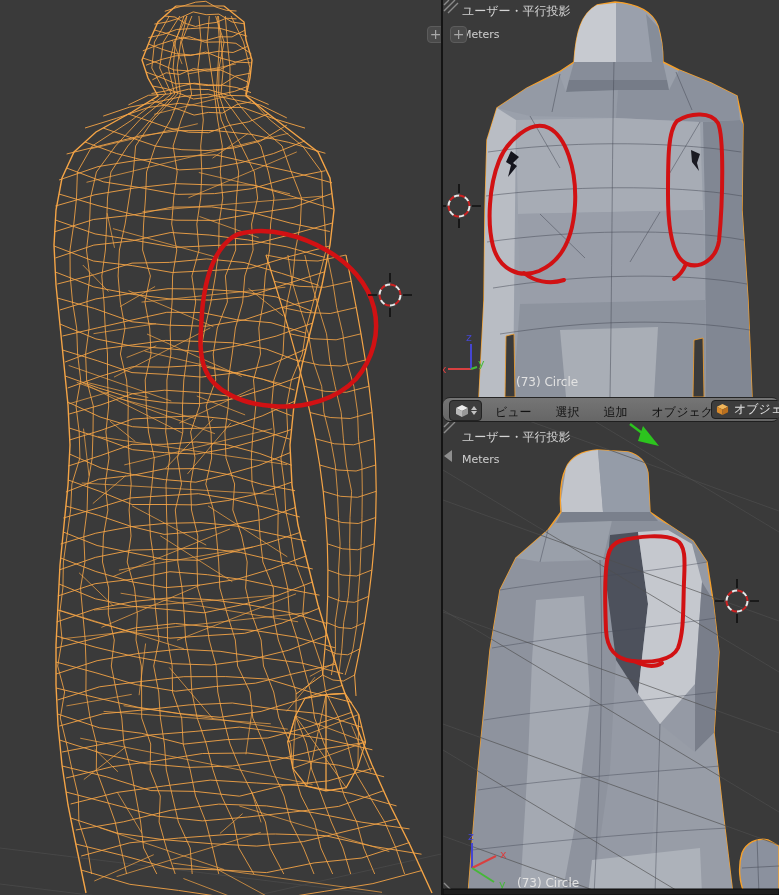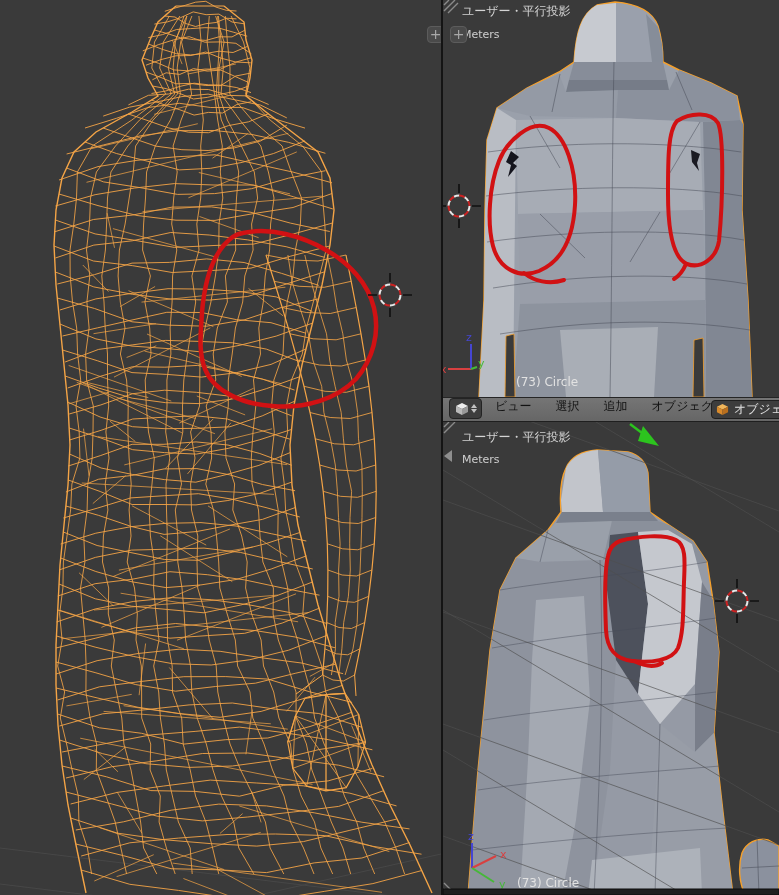--- a/index.html
+++ b/index.html
@@ -2,21 +2,21 @@
 <html><head>
 <meta charset="utf-8">
 <style>
   html,body{margin:0;padding:0;background:#1e1e1e;}
   .app{position:relative;width:779px;height:895px;background:#3a3a3a;overflow:hidden;
        font-family:"DejaVu Sans",sans-serif;-webkit-user-select:none;user-select:none;}
   .vp{position:absolute;display:block;}
   .divider-v{position:absolute;left:441px;top:0;width:2px;height:895px;background:#141414;}
   .header-bar{position:absolute;left:443px;top:397px;width:336px;height:25px;box-sizing:border-box;
        background:linear-gradient(#757575,#666666);border-top:1px solid #252525;border-bottom:1px solid #1f1f1f;
-       display:flex;align-items:flex-start;overflow:hidden;}
+       display:flex;align-items:flex-end;overflow:hidden;border-radius:7px;}
   .editor-btn{flex:0 0 auto;width:31px;height:19px;margin:0 13px 0 6px;background:#3d3d3d;border:1px solid #232323;
        border-radius:4px;display:flex;align-items:center;justify-content:center;gap:2px;cursor:pointer;}
   .arrows{display:flex;flex-direction:column;gap:1px;}
   .tri-up{width:0;height:0;border-left:3px solid transparent;border-right:3px solid transparent;border-bottom:4px solid #c2c2c2;}
   .tri-down{width:0;height:0;border-left:3px solid transparent;border-right:3px solid transparent;border-top:4px solid #c2c2c2;}
   .menu-item{flex:0 0 auto;font-size:12px;color:#121212;margin-right:24px;white-space:nowrap;cursor:pointer;}
   .mode-btn{position:absolute;left:268px;top:2px;height:19px;width:90px;background:#3d3d3d;border:1px solid #1f1f1f;
        border-radius:4px;display:flex;align-items:center;gap:5px;padding:0 4px;box-sizing:border-box;overflow:hidden;cursor:pointer;}
   .mode-label{font-size:12px;color:#e0e0e0;white-space:nowrap;}
   .plus-btn{position:absolute;width:17px;height:17px;background:#4a4a4a;border:1px solid #5c5c5c;border-radius:4px;

